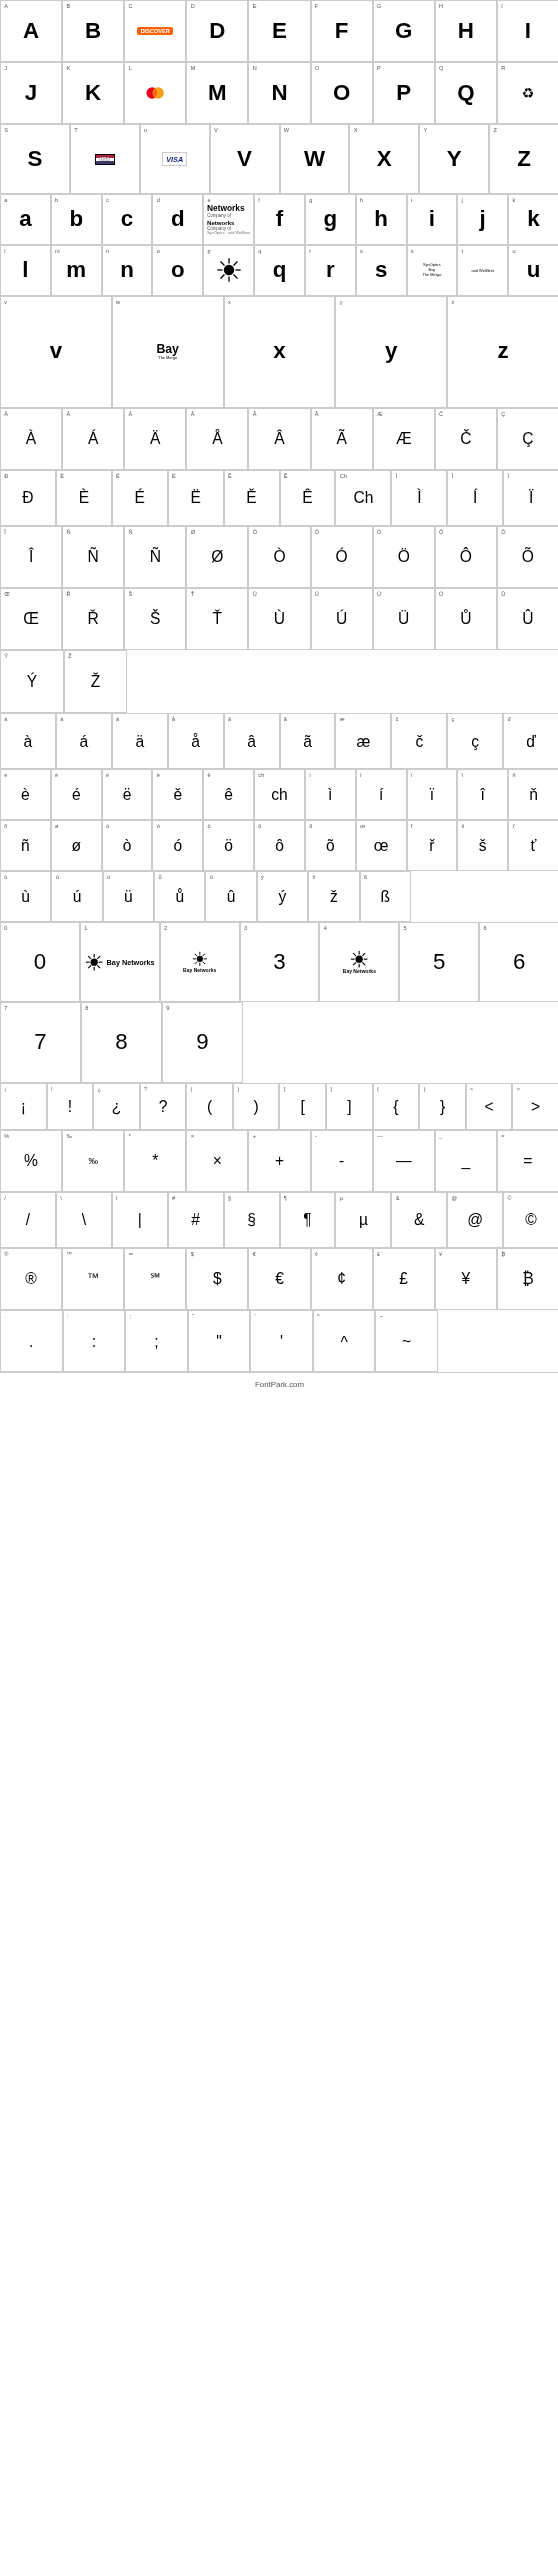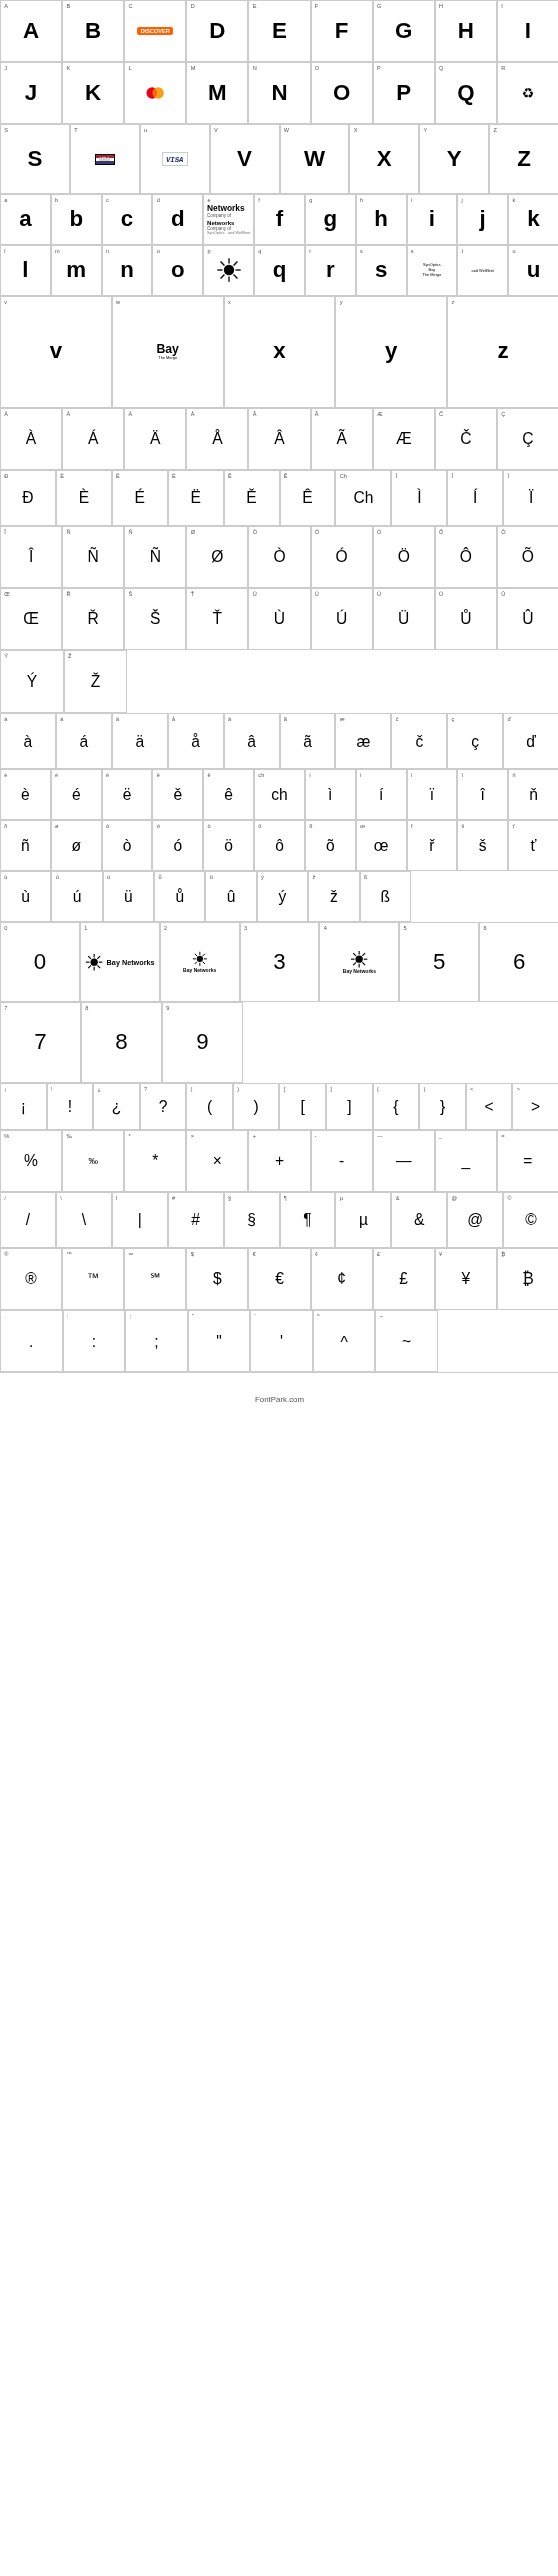--- a/index.html
+++ b/index.html
@@ -79,21 +79,21 @@
       text-shadow: 0 0 1.3px #000;
     }
     .visa-logo {
       background: #fff;
       border: 0.7px solid #ccc;
       padding: 1.3px 3.3px;
       font-size: clamp(5.9px, 1.3vw, 9.2px);
       font-weight: bold;
       font-style: italic;
     }
-    .visa-text { color: #1a1f72; font-family: Liberation Mono, monospace; }
+    .visa-text { color: #1a1f72; }
     .recycle-icon {
       font-size: clamp(9.2px, 2.5vw, 18.3px);
     }
     .networks-cell {
       font-size: clamp(5.2px, 1.1vw, 7.9px);
       text-align: left;
       line-height: 1.2;
     }
     .networks-title {
       font-size: clamp(6.5px, 1.5vw, 10.5px);
@@ -107,21 +107,21 @@
       font-size: clamp(5.9px, 1.3vw, 9.2px);
       text-align: center;
       line-height: 1.1;
     }
     .bay-big {
       font-size: clamp(9.2px, 2.2vw, 15.7px);
       font-weight: bold;
     }
     .footer-text {
       text-align: center;
-      padding: 22px;
+      padding: 7px;
       font-size: 7.9px;
       color: #555;
       border-top: 0.7px solid #ccc;
     }
     .special-char {
       font-size: clamp(10.5px, 2.8vw, 21px);
     }
     .medium-char {
       font-size: clamp(9.2px, 2.2vw, 17px);
     }

